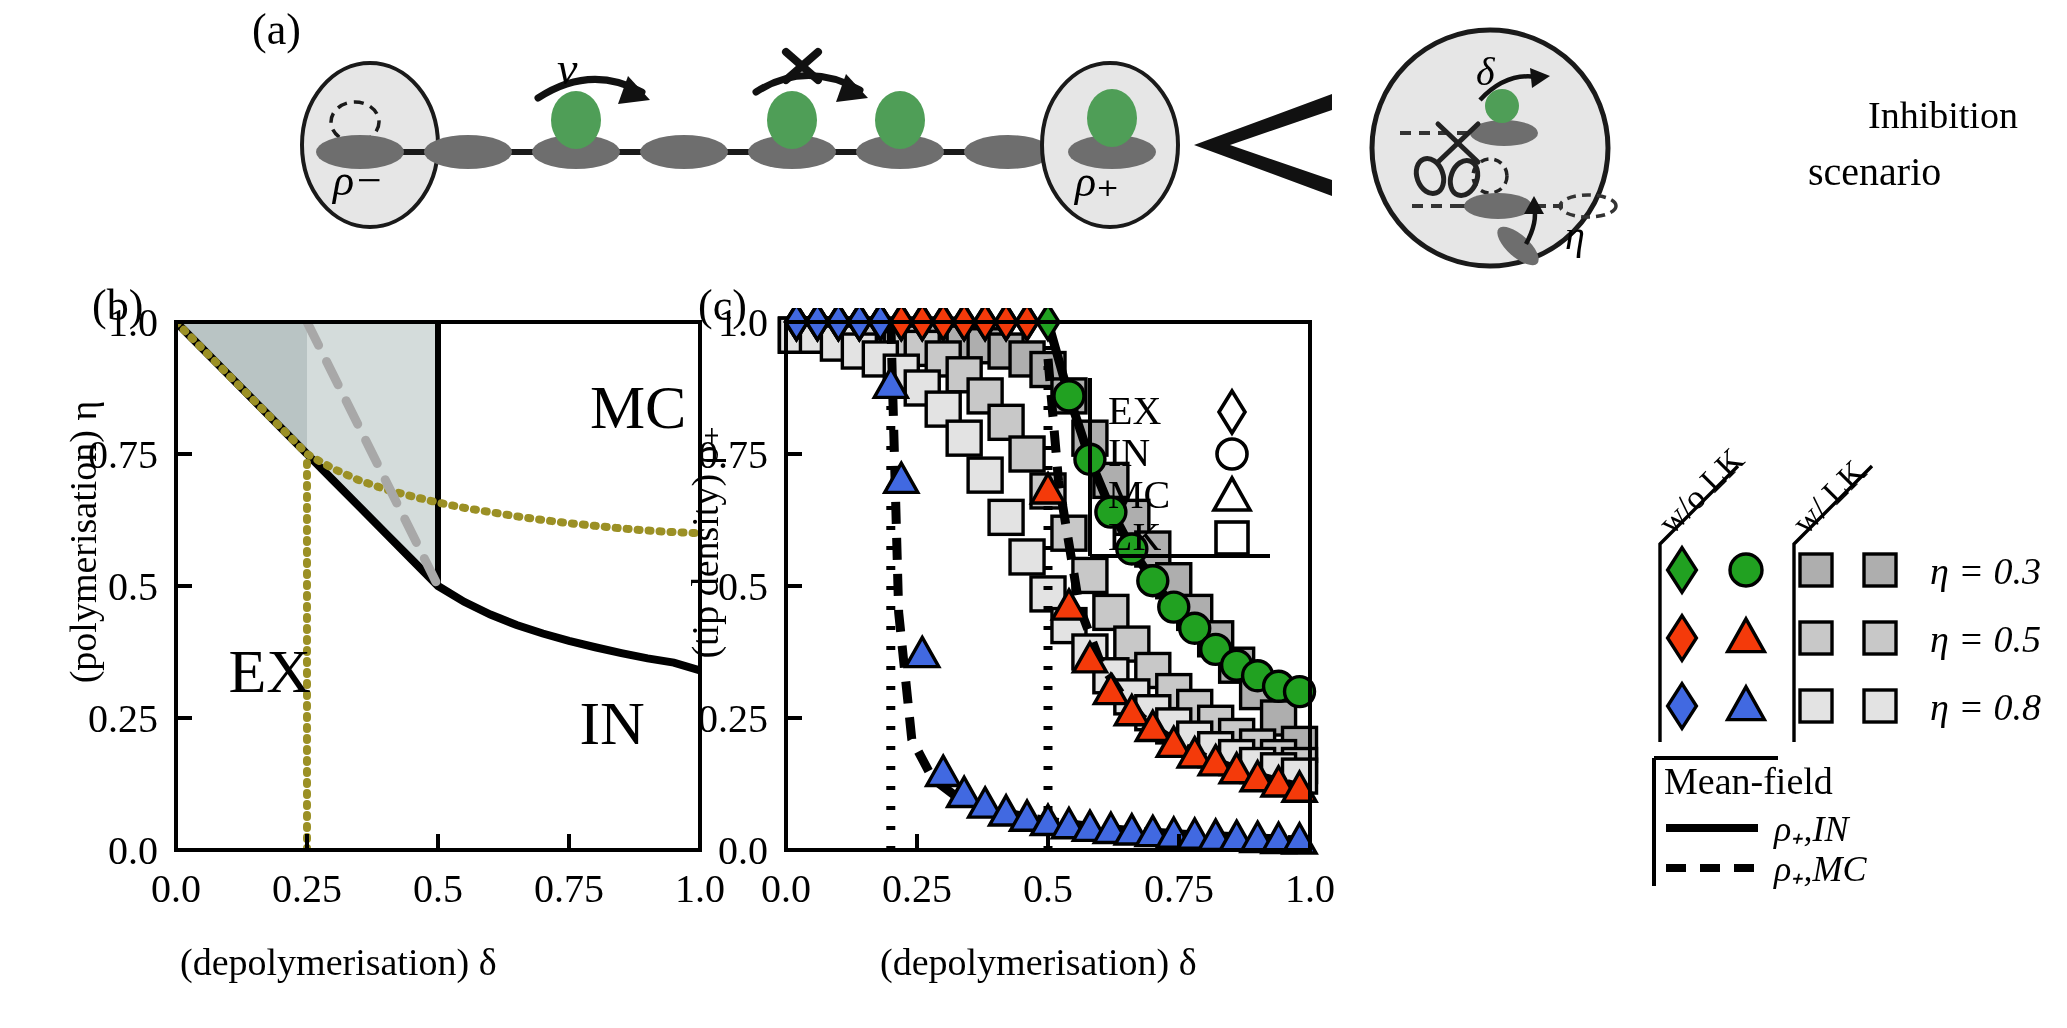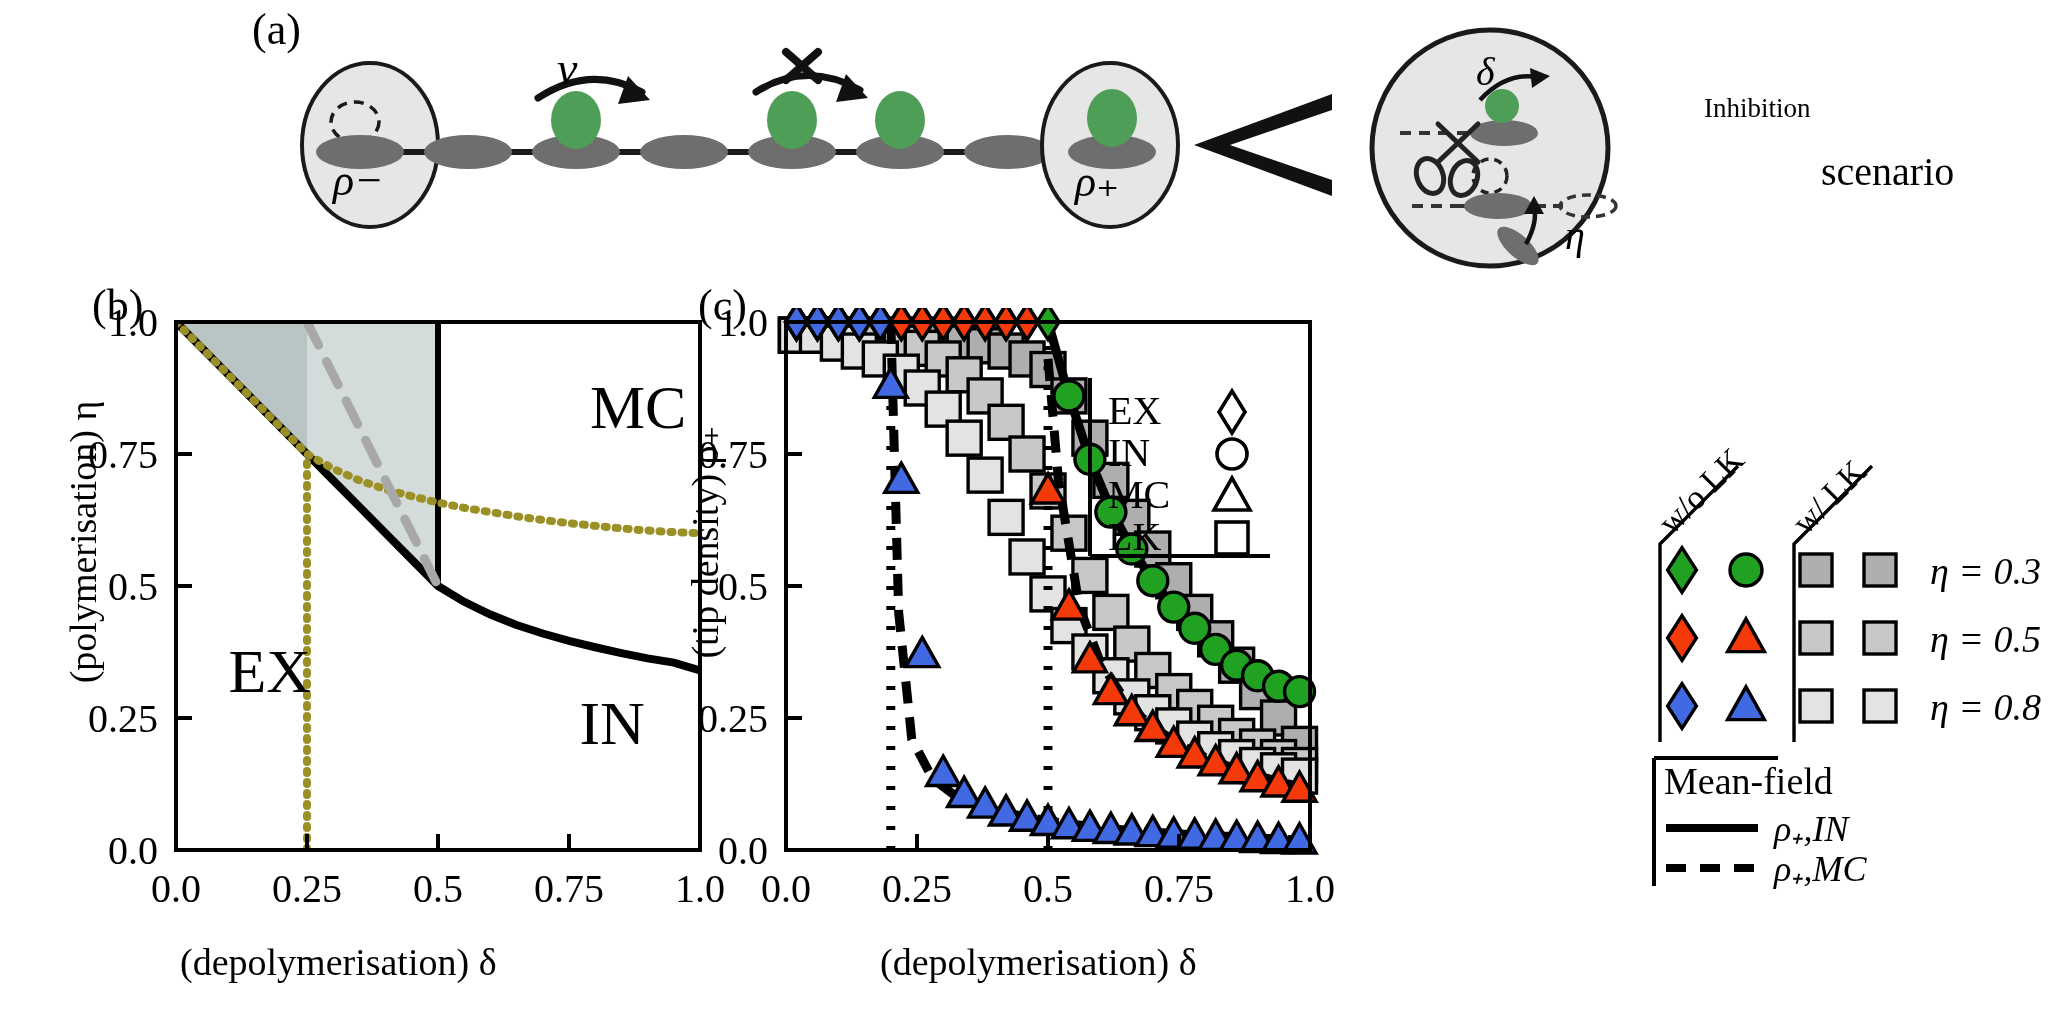--- a/index.html
+++ b/index.html
@@ -78,22 +78,22 @@
   <ellipse cx="1268" cy="216" rx="26" ry="11" fill="#6e6e6e" transform="rotate(42 1268 216)"></ellipse>
   <path d="M 1276 214 Q 1288 192 1284 176" fill="none" stroke="#111" stroke-width="4.5"></path>
   <path d="M 1274 184 L 1284 166 L 1294 184 Z" fill="#111"></path>
 </svg>
 
 <div class="abs lbl" style="left:333px;top:155px;font-style:italic;font-size:44px;">ρ−</div>
 <div class="abs lbl" style="left:1075px;top:155px;font-style:italic;font-size:44px;">ρ₊</div>
 <div class="abs lbl" style="left:557px;top:42px;font-style:italic;font-size:46px;">ν</div>
 <div class="abs lbl" style="left:1476px;top:48px;font-style:italic;font-size:40px;">δ</div>
 <div class="abs lbl" style="left:1565px;top:212px;font-style:italic;font-size:40px;">η</div>
-<div class="abs lbl" style="left:1704px;top:93px;font-size:27px;">Inhibition</div>
-<div class="abs lbl" style="left:1808px;top:148px;font-size:40px;margin-left:13px;">scenario</div>
+<div class="abs lbl" style="left:1868px;top:93px;font-size:38px;">Inhibition</div>
+<div class="abs lbl" style="left:1808px;top:148px;font-size:40px;">scenario</div>
 
 <div class="abs panel-tag" style="left:92px;top:280px;">(b)</div>
 
 <svg class="abs" id="svg-b" width="640" height="640" viewBox="0 0 640 640" style="left:80px;top:290px;">
     <clipPath id="clipB">
       <rect x="96" y="32" width="524" height="528"></rect>
     </clipPath>
     <g clip-path="url(#clipB)">
       <polygon points="96,32 227,32 227,164" fill="#b9c4c4" stroke="none"></polygon>
       <polygon points="227,32 358,32 358,296 227,164" fill="#d4dcdb" stroke="none"></polygon>

